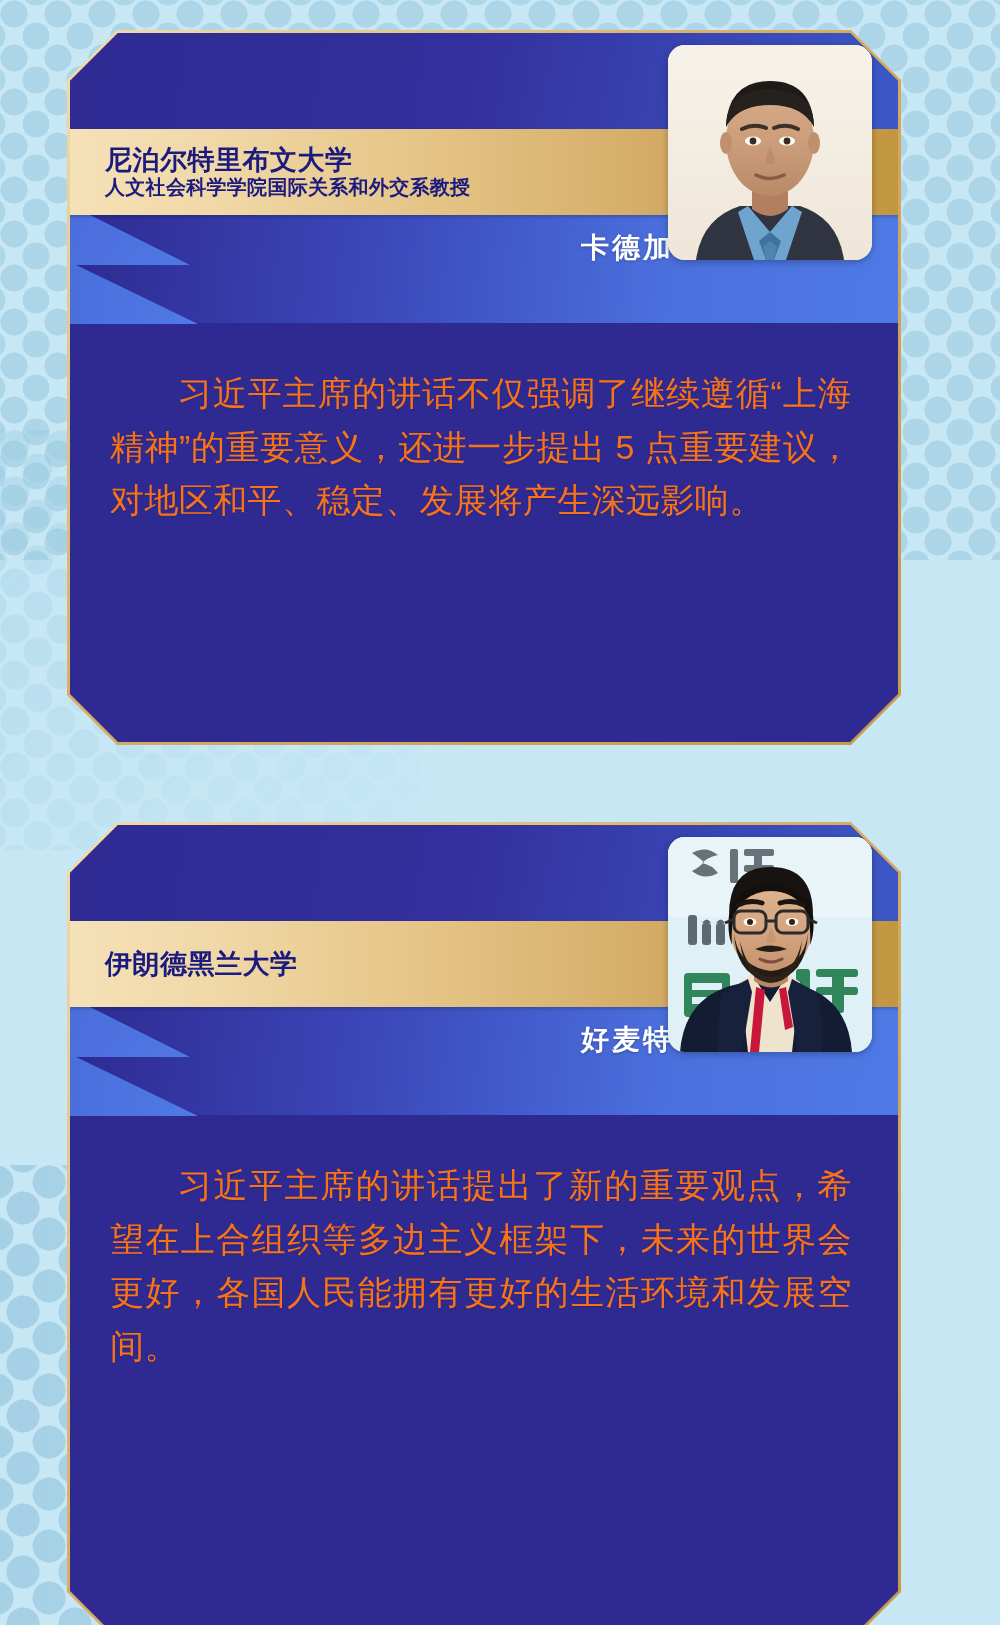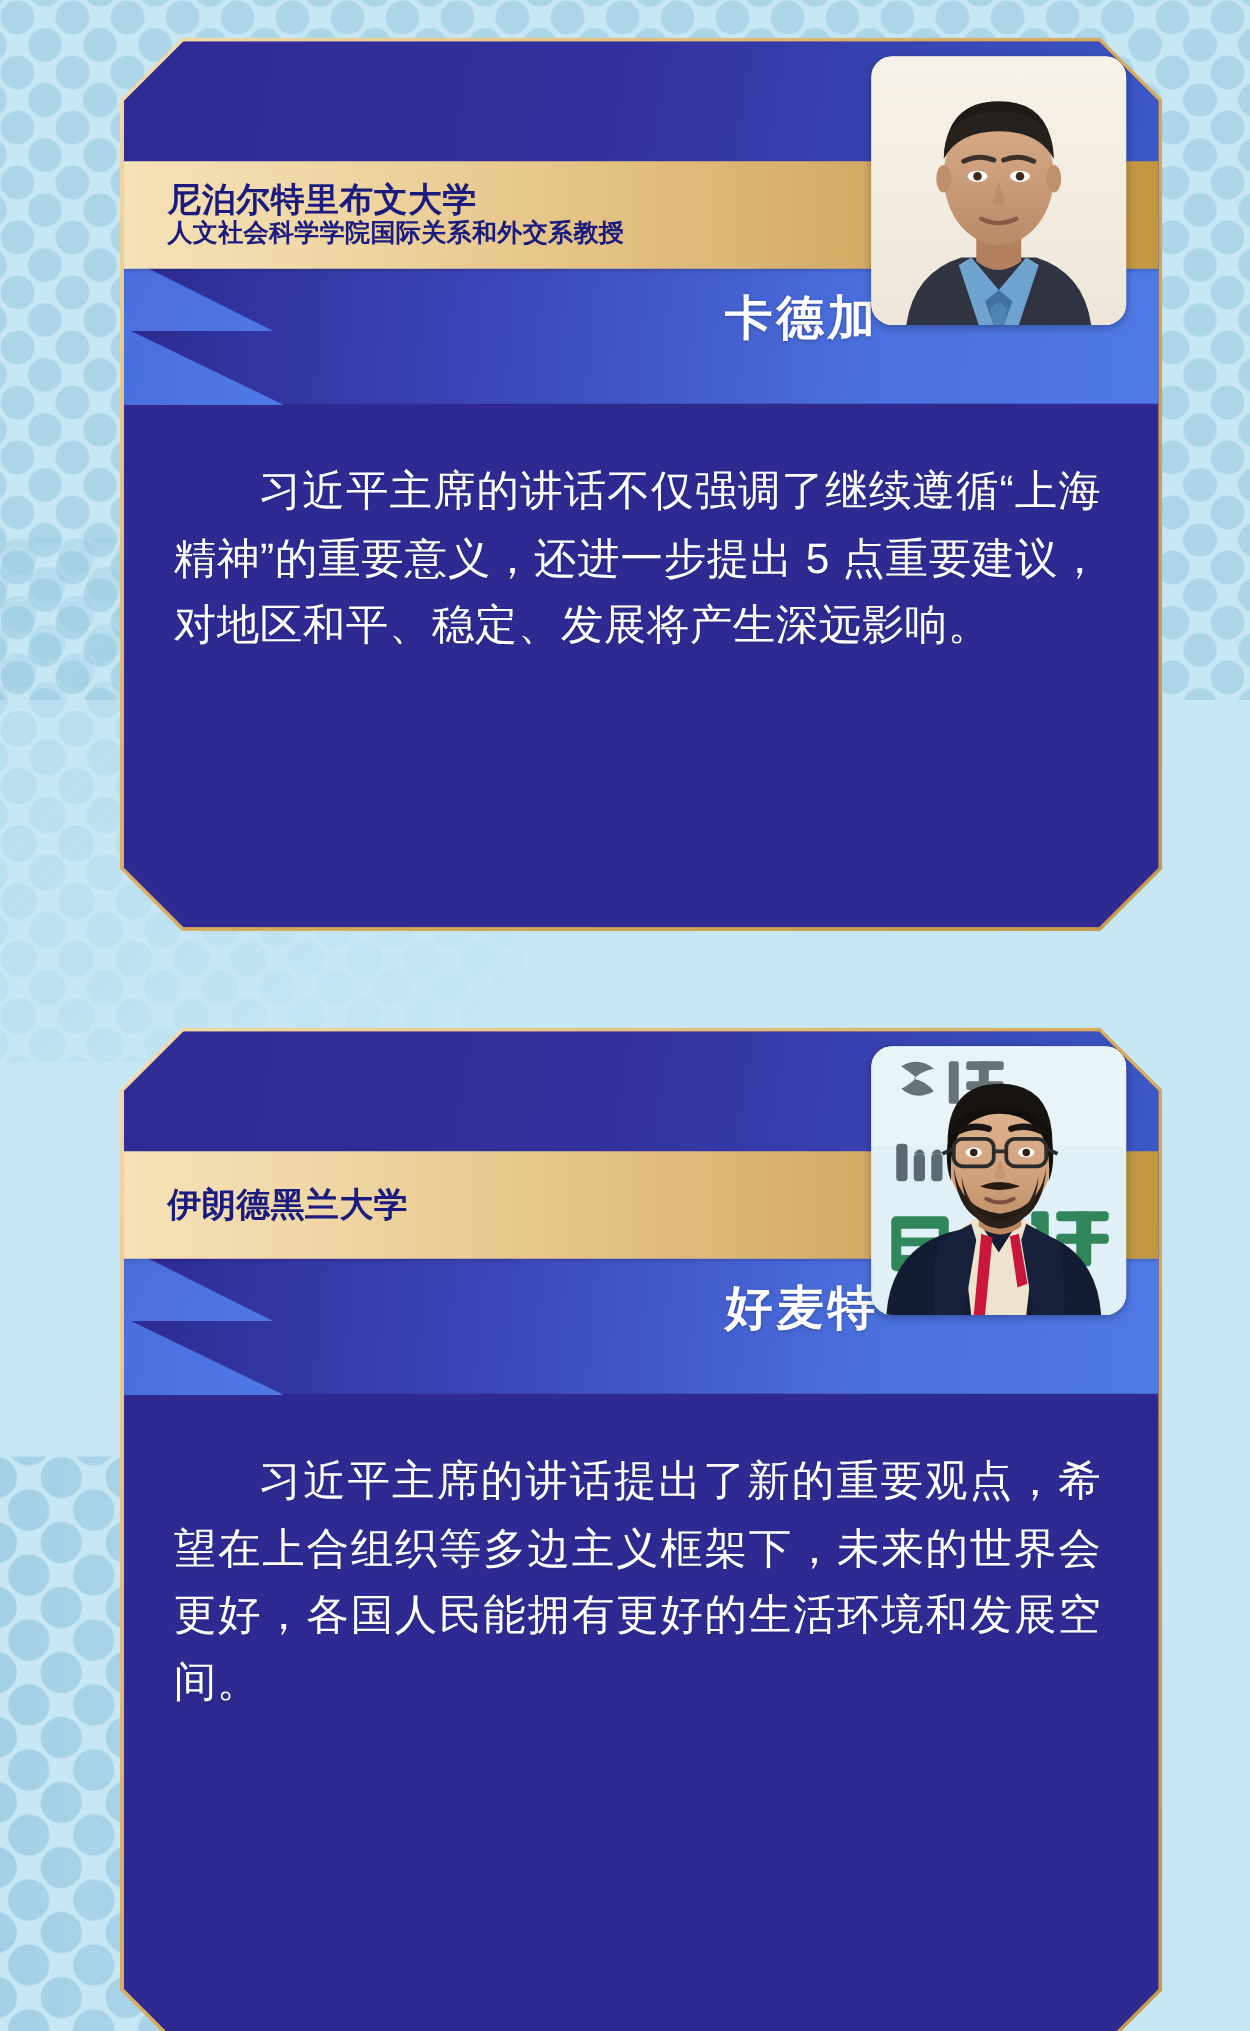--- a/index.html
+++ b/index.html
@@ -52,21 +52,21 @@
       radial-gradient(circle at 15px 15px, rgba(150,200,222,0.40) 14px, rgba(150,200,222,0) 15px);
     background-size: 46px 46px, 46px 46px;
     background-position: 0 0, 23px 23px;
     -webkit-mask-image: linear-gradient(to bottom right, rgba(0,0,0,0.9), rgba(0,0,0,0));
     mask-image: linear-gradient(to bottom right, rgba(0,0,0,0.9), rgba(0,0,0,0));
   }
 
   
   .card {
     position: absolute;
-    left: 96px;
+    left: 67px;
     width: 834px;
     --clip: polygon(
         50px 0,
         784px 0,
         834px 50px,
         834px calc(100% - 50px),
         784px 100%,
         50px 100%,
         0 calc(100% - 50px),
         0 50px);
@@ -157,21 +157,21 @@
     line-height: 1.16;
     letter-spacing: 0.3px;
     white-space: nowrap;
   }
 
   
   .speaker-name {
     position: absolute;
     right: 224px;
     top: 196px;
-    font-size: 38px;
+    font-size: 28px;
     font-weight: bold;
     color: #ffffff;
     letter-spacing: 3px;
     text-shadow: 0 1px 3px rgba(0,0,0,0.25);
     white-space: nowrap;
   }
 
   
   .portrait {
     position: absolute;
@@ -190,21 +190,21 @@
   .card-body {
     position: absolute;
     left: 0; right: 0;
     top: 290px;
     padding: 44px 46px 0 40px;
     box-sizing: border-box;
   }
   .body-text {
     font-size: 34px;
     line-height: 1.58;
-    color: #ffffff;
+    color: #f97316;
     text-align: justify;
     text-align-last: left;
     text-indent: 2em;
     letter-spacing: 0.4px;
     font-weight: 500;
     text-shadow: 0 1px 2px rgba(0,0,0,0.12);
   }
 </style>
 </head>
 <body>

